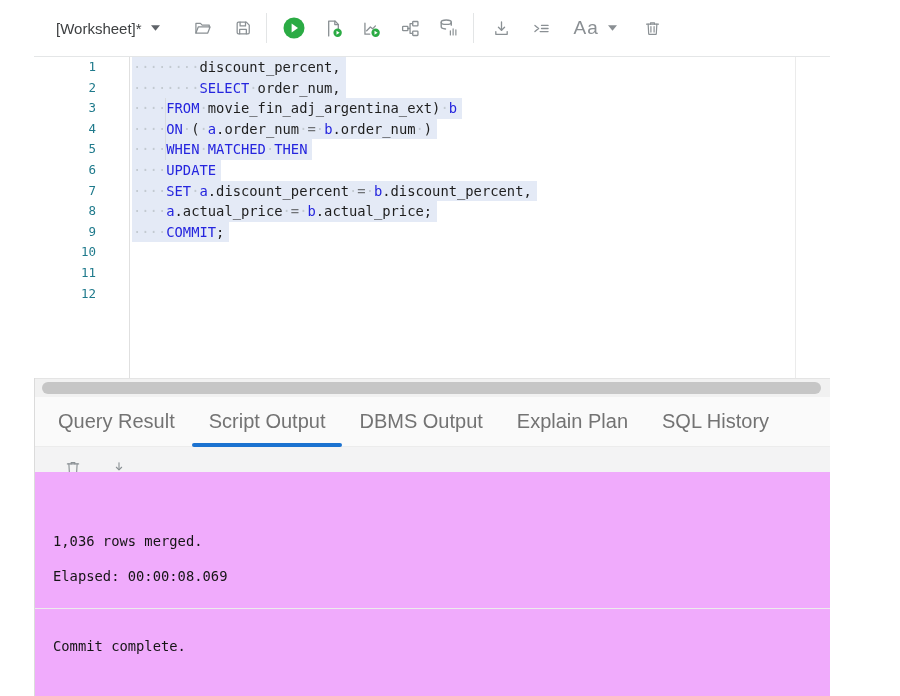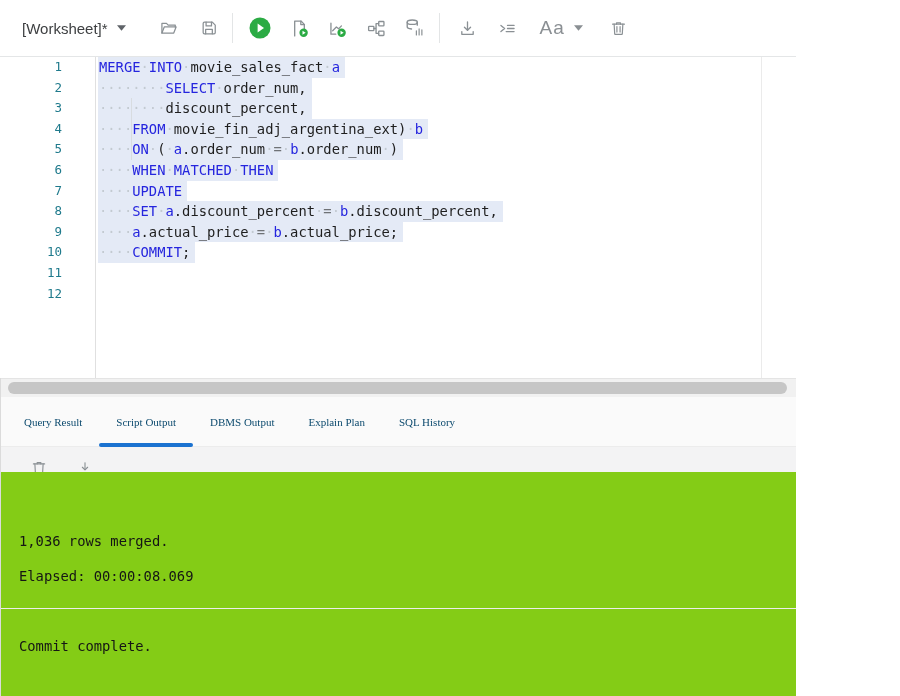--- a/index.html
+++ b/index.html
@@ -1,18 +1,18 @@
 <!DOCTYPE html>
 <html style="--accent-green: #2BAB44; --keyword-blue: #2525DE; --operator-gray: #6F7276; --line-number-teal: #1F7A8C; --selection-blue: #E4EAF6; --tab-accent-blue: #1B72D0; --icon-gray: #8A9094; --whitespace-dot: #C3CAD1;"><head>
 <meta charset="utf-8">
 <style>
   * { box-sizing: border-box; }
   html,body { margin:0; padding:0; background:#fff; }
   .app { position:relative; width:796px; height:696px; overflow:hidden;
-         font-family:"Liberation Sans", sans-serif; background:#fff; }
+         font-family:"Liberation Sans", sans-serif; background:#fff;margin-left:34px; }
 
   
   .toolbar { height:57px; border-bottom:1px solid #E4E6E7; display:flex; align-items:center;
              padding-left:22px; background:#fff; }
   .ws { display:flex; align-items:center; gap:9px; color:#3E4042; font-size:15px; cursor:pointer; }
   .tbtn { display:flex; align-items:center; justify-content:center; background:none; border:none;
           padding:0; cursor:pointer; }
   .tsep { width:1px; height:30px; background:#E3E5E6; }
   .icon { stroke:var(--icon-gray); fill:none; stroke-width:1.5; stroke-linecap:round; stroke-linejoin:round; }
   .aa-label { font-size:19px; color:#8A8F93; letter-spacing:1px; }
@@ -33,27 +33,27 @@
   .print-margin { position:absolute; left:665px; top:0; bottom:0; width:1px; background:#EBEBEB; z-index:0; }
   .indent-guide { position:absolute; left:35px; top:41px; height:62px; width:1px; background:#D8DCE0; z-index:2; }
 
   
   .bottom { border-left:1px solid #DBDBDB; }
   .splitter { height:19px; background:#F1F1F1; border-top:1px solid #E4E4E4; position:relative; }
   .sbar { position:absolute; left:7px; right:9px; top:3px; height:12px; border-radius:6px;
           background:#C6C6C6; cursor:row-resize; }
   .tabbar { height:50px; background:#FAFAFA; display:flex; align-items:stretch; padding-left:6px;
             border-bottom:1px solid #ECECEC; }
-  .tab { position:relative; display:flex; align-items:center; padding:0 17px; font-size:11px;
-         color:#0c4a6e; cursor:pointer; white-space:nowrap;font-family:Liberation Serif, serif; }
+  .tab { position:relative; display:flex; align-items:center; padding:0 17px; font-size:20px;
+         color:#737373; cursor:pointer; white-space:nowrap; }
   .tab.active::after { content:""; position:absolute; left:0; right:0; bottom:-1px; height:4px;
          background:var(--tab-accent-blue); border-radius:3px; }
   .ostrip { height:25px; background:#F3F3F4; overflow:hidden; display:flex; gap:28px; padding-left:29px; }
   .ostrip .tbtn { align-items:flex-start; margin-top:12px; height:18px; }
-  .ocontent { height:224px; background:#84cc16; overflow:hidden;
+  .ocontent { height:224px; background:#f0abfc; overflow:hidden;
               font-family:"DejaVu Sans Mono", monospace; font-size:13.8px; color:#151515; }
   .osec { padding:27px 18px 22px; }
   .osec:first-child { padding-top:59px; }
   .osec + .osec { border-top:1px solid #ECECEC; }
   .oline { line-height:20px; white-space:pre; }
   .oline + .oline { margin-top:15px; }
 </style>
 </head>
 <body>
 
@@ -174,23 +174,22 @@
         <div class="ln">8</div>
         <div class="ln">9</div>
         <div class="ln">10</div>
         <div class="ln">11</div>
         <div class="ln">12</div>
       </div>
     <div class="codewrap">
       <div class="print-margin"></div>
       <div class="indent-guide"></div>
       <div id="code">
-          <div class="cl"><span class="sel"><span class="tk-k">MERGE</span><span class="tk-w">·</span><span class="tk-k">INTO</span><span class="tk-w">·</span><span class="tk-p">movie_sales_fact</span><span class="tk-w">·</span><span class="tk-k">a</span></span></div>
+          <div class="cl"><span class="sel"><span class="tk-w">········</span><span class="tk-p">discount_percent,</span></span></div>
           <div class="cl"><span class="sel"><span class="tk-w">········</span><span class="tk-k">SELECT</span><span class="tk-w">·</span><span class="tk-p">order_num,</span></span></div>
-          <div class="cl"><span class="sel"><span class="tk-w">········</span><span class="tk-p">discount_percent,</span></span></div>
           <div class="cl"><span class="sel"><span class="tk-w">····</span><span class="tk-k">FROM</span><span class="tk-w">·</span><span class="tk-p">movie_fin_adj_argentina_ext)</span><span class="tk-w">·</span><span class="tk-k">b</span></span></div>
           <div class="cl"><span class="sel"><span class="tk-w">····</span><span class="tk-k">ON</span><span class="tk-w">·</span><span class="tk-p">(</span><span class="tk-w">·</span><span class="tk-k">a</span><span class="tk-p">.order_num</span><span class="tk-w">·</span><span class="tk-o">=</span><span class="tk-w">·</span><span class="tk-k">b</span><span class="tk-p">.order_num</span><span class="tk-w">·</span><span class="tk-p">)</span></span></div>
           <div class="cl"><span class="sel"><span class="tk-w">····</span><span class="tk-k">WHEN</span><span class="tk-w">·</span><span class="tk-k">MATCHED</span><span class="tk-w">·</span><span class="tk-k">THEN</span></span></div>
           <div class="cl"><span class="sel"><span class="tk-w">····</span><span class="tk-k">UPDATE</span></span></div>
           <div class="cl"><span class="sel"><span class="tk-w">····</span><span class="tk-k">SET</span><span class="tk-w">·</span><span class="tk-k">a</span><span class="tk-p">.discount_percent</span><span class="tk-w">·</span><span class="tk-o">=</span><span class="tk-w">·</span><span class="tk-k">b</span><span class="tk-p">.discount_percent,</span></span></div>
           <div class="cl"><span class="sel"><span class="tk-w">····</span><span class="tk-k">a</span><span class="tk-p">.actual_price</span><span class="tk-w">·</span><span class="tk-o">=</span><span class="tk-w">·</span><span class="tk-k">b</span><span class="tk-p">.actual_price;</span></span></div>
           <div class="cl"><span class="sel"><span class="tk-w">····</span><span class="tk-k">COMMIT</span><span class="tk-p">;</span></span></div>
         </div>
     </div>
   </div>

